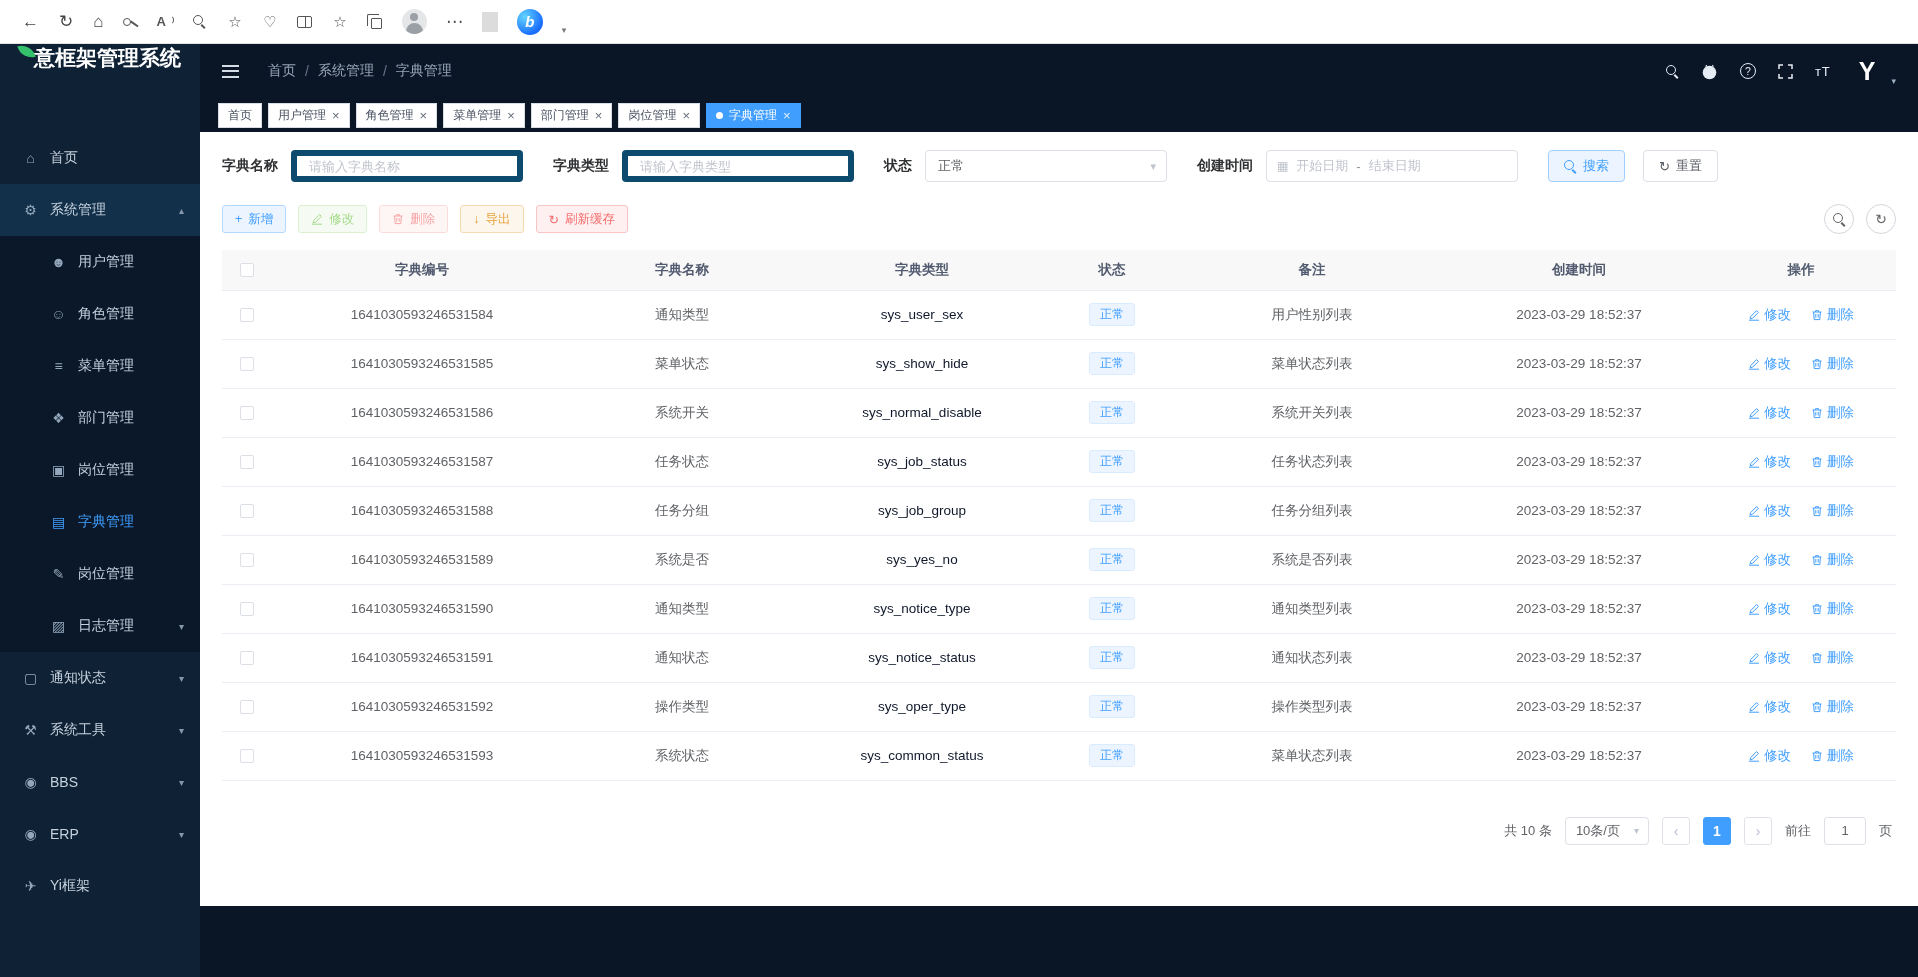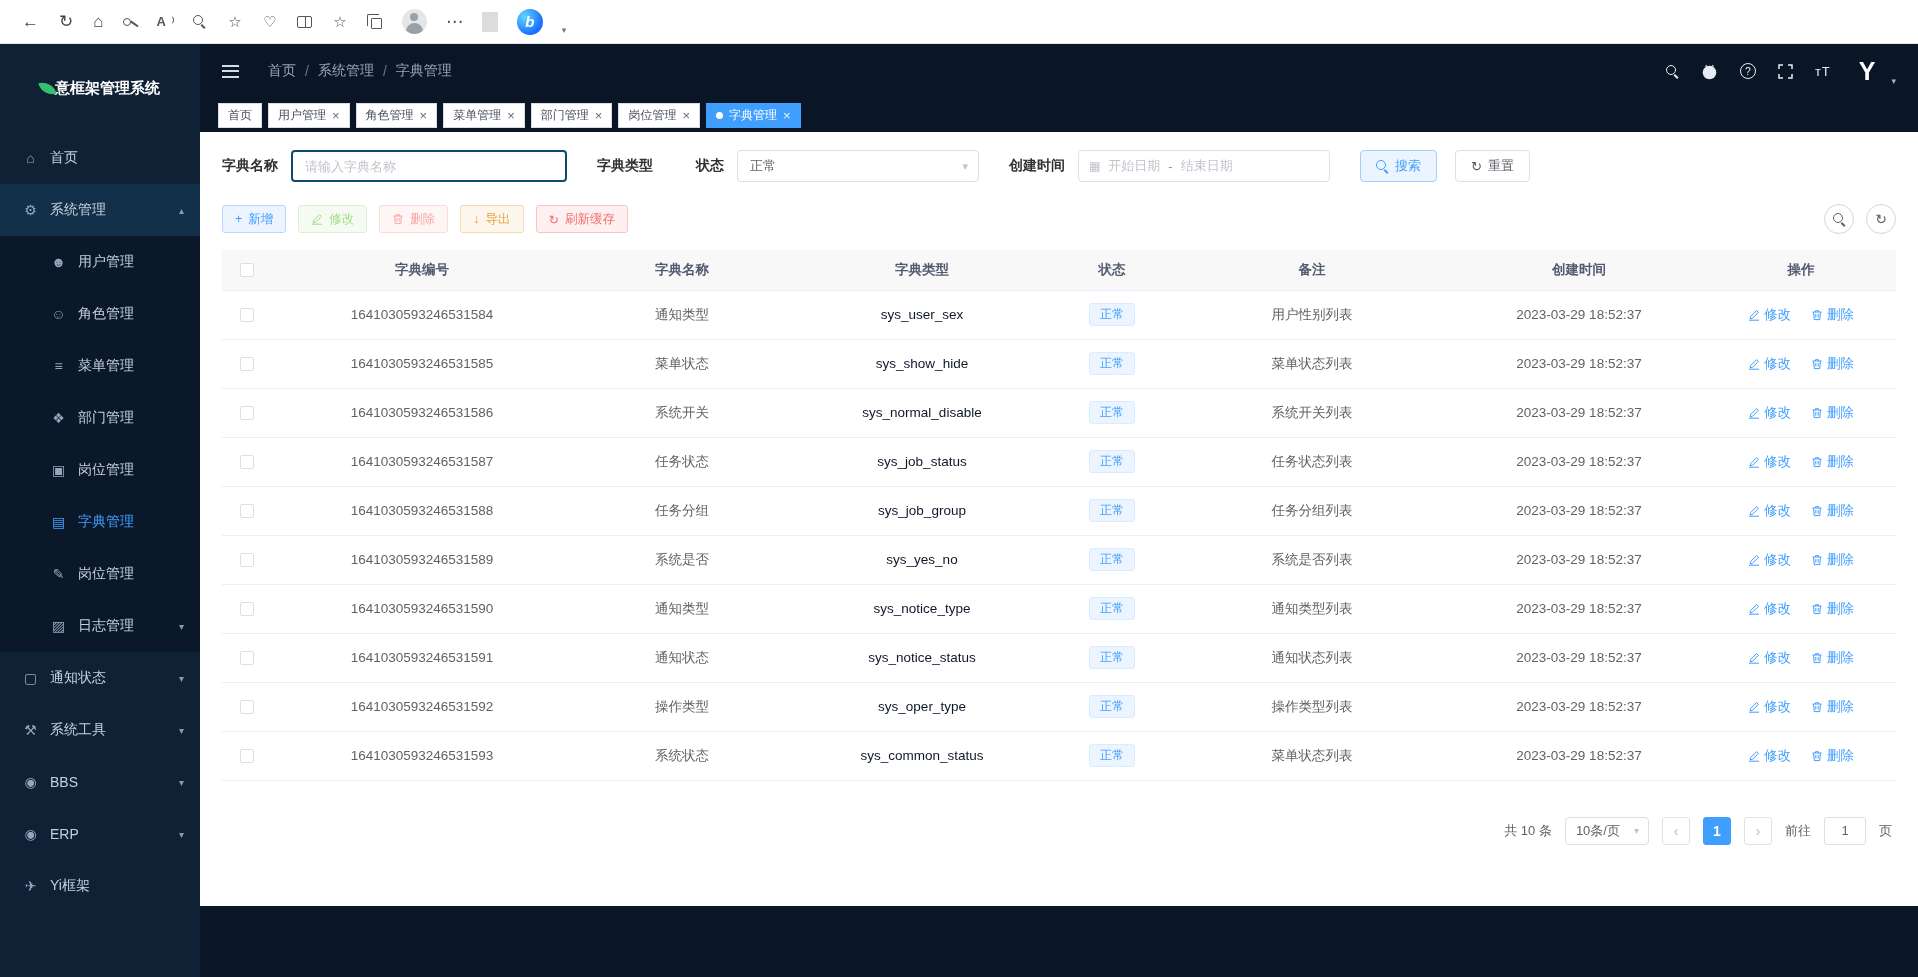--- a/index.html
+++ b/index.html
@@ -31,21 +31,21 @@
   .i-coll::before{content:"";position:absolute;left:-5px;top:-5px;width:11px;height:11px;border-left:1.3px solid #555;border-top:1.3px solid #555;border-radius:2px 0 0 0}
   .i-person{width:25px;height:25px;border-radius:50%;background:#e4e6e8;position:relative;overflow:hidden;display:inline-block}
   .i-person::before{content:"";position:absolute;left:8.5px;top:4px;width:8px;height:8px;border-radius:50%;background:#9aa0a6}
   .i-person::after{content:"";position:absolute;left:4px;top:14px;width:17px;height:12px;border-radius:9px 9px 0 0;background:#9aa0a6}
   .i-bing{width:26px;height:26px;border-radius:50%;background:radial-gradient(circle at 30% 30%,#62d6ff,#1a6dff 70%);color:#fff;font-weight:700;font-size:15px;display:inline-flex;align-items:center;justify-content:center;font-style:italic}
   .caret-sm{font-size:9px;color:#777;align-self:flex-end;margin-left:-6px}
 
   
   .app{display:flex;height:933px}
   .sidebar{width:200px;background:#0e2135;display:flex;flex-direction:column;flex-shrink:0}
-  .logo{height:88px;display:flex;align-items:center;justify-content:center;color:#ffffff;font-size:15px;font-weight:700}
+  .logo{height:88px;display:flex;align-items:flex-start;justify-content:center;color:#ffffff;font-size:21px;font-weight:700}
   .leaf{width:15px;height:15px;background:#35c06c;border-radius:0 100% 0 100%;transform:rotate(-15deg);flex-shrink:0}
   .menu{display:flex;flex-direction:column}
   .mi{height:52px;display:flex;align-items:center;padding:0 16px 0 22px;color:#c6d1de;font-size:14px;cursor:pointer;white-space:nowrap}
   .mi .mi-icon{width:17px;margin-right:11px;color:#93a7bc;font-size:14px;text-align:center;flex-shrink:0}
   .mi .mi-arrow{margin-left:auto;color:#8698ad;font-size:10px}
   .mi.sub{padding-left:50px;background:#0a1829}
   .mi.open{background:#123049}
   .mi.active,.mi.active .mi-icon{color:#409eff}
 
   .main{flex:1;display:flex;flex-direction:column;background:#0a1626;min-width:0}
@@ -71,21 +71,21 @@
   .tab.closable .x{display:inline}
   .tab.active{background:#409eff;border-color:#409eff;color:#fff}
   .tab.active .dot{display:inline-block}
 
   
   .page{background:#fff;height:774px;padding:18px 22px;overflow:hidden}
 
   .filters{display:flex;align-items:center;color:#303133}
   .f-group{display:flex;align-items:center;margin-right:30px}
   .f-label{font-weight:700;font-size:14px;margin-right:13px;white-space:nowrap}
-  .f-input{width:276px;height:32px;border:2px solid #0c4a6e;border-radius:4px;padding:0 12px;font-size:13px;color:#606266;outline:none;font-family:inherit}
+  .f-input{width:232px;height:32px;border:6px solid #0c4a6e;border-radius:4px;padding:0 12px;font-size:13px;color:#606266;outline:none;font-family:inherit}
   .f-input::placeholder{color:#c0c4cc}
   .f-select{width:242px;height:32px;border:1px solid #dcdfe6;border-radius:4px;padding:0 10px 0 12px;font-size:13px;color:#606266;display:flex;align-items:center;justify-content:space-between;cursor:pointer;background:#fff}
   .f-select .caret{color:#c0c4cc;font-size:11px}
   .f-date{width:252px;height:32px;border:1px solid #dcdfe6;border-radius:4px;padding:0 10px;font-size:13px;color:#c0c4cc;display:flex;align-items:center;gap:8px;cursor:pointer}
   .f-date .cal{color:#c0c4cc;font-size:12px}
   .f-date .dsep{color:#8b919a}
   .btn{display:inline-flex;align-items:center;gap:6px;height:32px;padding:0 15px;border-radius:4px;border:1px solid #dcdfe6;background:#fff;color:#5a5e66;font-size:13px;cursor:pointer;font-family:inherit;white-space:nowrap}
   .btn-search{background:#ecf5ff;border-color:#a0cfff;color:#409eff;margin-right:18px}
 
   .toolbar{display:flex;align-items:center;margin-top:22px}
@@ -339,20 +339,21 @@
 
     <section class="page">
 
       <div class="filters">
         <div class="f-group">
           <span class="f-label">字典名称</span>
           <input class="f-input" placeholder="请输入字典名称" style="">
         </div>
         <div class="f-group">
           <span class="f-label">字典类型</span>
+          <input class="f-input" placeholder="请输入字典类型" style="">
         </div>
         <div class="f-group">
           <span class="f-label">状态</span>
           <div class="f-select">
             <span>正常</span>
             <span class="caret">▾</span>
           </div>
         </div>
         <div class="f-group">
           <span class="f-label">创建时间</span>

